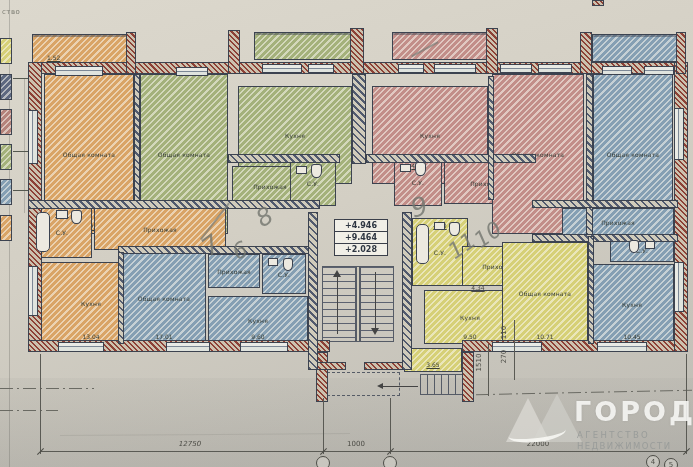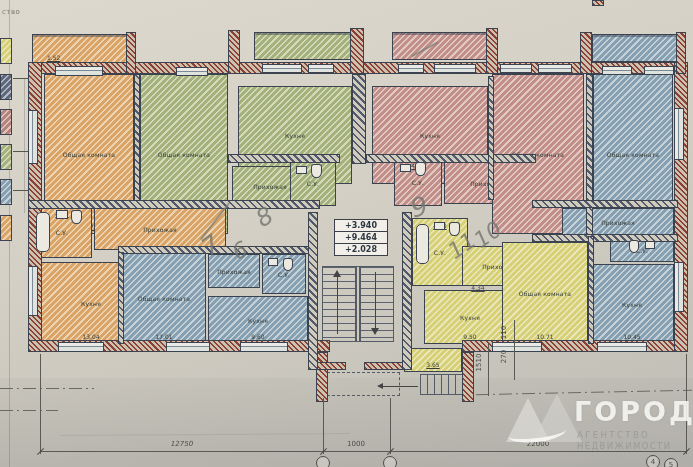--- a/index.html
+++ b/index.html
@@ -59,21 +59,21 @@
 </head>
 <body>
 
 <div id="photo">
   <div class="abs shade-bottom"></div>
   <div id="plan"></div>
 
   <div class="abs corner-note">ство</div>
 
   <div class="abs elev-box">
-    <div class="elev-row">+3.940</div>
+    <div class="elev-row">+4.946</div>
     <div class="elev-row">+9.464</div>
     <div class="elev-row">+2.028</div>
   </div>
 
   <div class="abs peak" style="left:506px;top:398px;width:44px;height:44px;background:rgba(228,227,222,.6);clip-path:polygon(50% 0,100% 100%,0 100%);"></div>
   <div class="abs peak" style="left:532px;top:394px;width:50px;height:48px;background:rgba(214,213,208,.55);clip-path:polygon(50% 0,100% 100%,0 100%);"></div>
   <div class="abs swoosh"></div>
   <div class="abs wm wm-title">ГОРОД</div>
   <div class="abs wm wm-sub" style="top:430px;">АГЕНТСТВО</div>
   <div class="abs wm wm-sub" style="top:441px;letter-spacing:1.4px;">НЕДВИЖИМОСТИ</div>
@@ -252,21 +252,21 @@
     <div class="abs dline" style="left: 686px; top: 354px; width: 1px; height: 100px;"></div>
     <div class="abs dline" style="left: 514px; top: 320px; width: 1px; height: 60px;"></div>
     <div class="abs dline" style="left: 488px; top: 344px; width: 1px; height: 52px;"></div>
     <div class="abs dtick" style="left: 36px; top: 451px;"></div>
     <div class="abs dtick" style="left: 319px; top: 451px;"></div>
     <div class="abs dtick" style="left: 386px; top: 451px;"></div>
     <div class="abs dtick" style="left: 682px; top: 451px;"></div>
     <div class="abs dashdot" style="left: 0px; top: 388px; width: 94px; height: 1px;"></div>
     <div class="abs dashdot" style="left: 0px; top: 410px; width: 58px; height: 1px;"></div>
     <div class="abs dashdot" style="left: 476px; top: 392px; width: 216px; height: 1px; transform: rotate(-1.2deg);"></div>
-    <div class="abs dimtxt" style="left: 152px; top: 440px; width: 60px; height: 9px; font-style: italic;">12750</div>
+    <div class="abs dimtxt" style="left: 160px; top: 440px; width: 60px; height: 9px; font-style: italic;">12750</div>
     <div class="abs dimtxt" style="left: 326px; top: 440px; width: 60px; height: 9px;">1000</div>
     <div class="abs dimtxt" style="left: 508px; top: 440px; width: 60px; height: 9px;">22000</div>
     <div class="abs dimtxt dimtxt-v" style="left: 464px; top: 358px; width: 30px; height: 9px;">1510</div>
     <div class="abs dimtxt dimtxt-v" style="left: 489px; top: 352px; width: 30px; height: 9px;">270</div>
     <div class="abs dimtxt dimtxt-v" style="left: 489px; top: 328px; width: 30px; height: 9px;">110</div>
     <div class="abs dimtxt" style="left: 463px; top: 284px; width: 30px; height: 9px; text-decoration: underline; font-size: 6px;">4.34</div>
     <div class="abs bubble" style="left: 316px; top: 456px;"></div>
     <div class="abs bubble" style="left: 383px; top: 456px;"></div>
     <div class="abs bubble" style="left: 646px; top: 455px;">4</div>
     <div class="abs bubble" style="left: 664px; top: 458px;">5</div>

